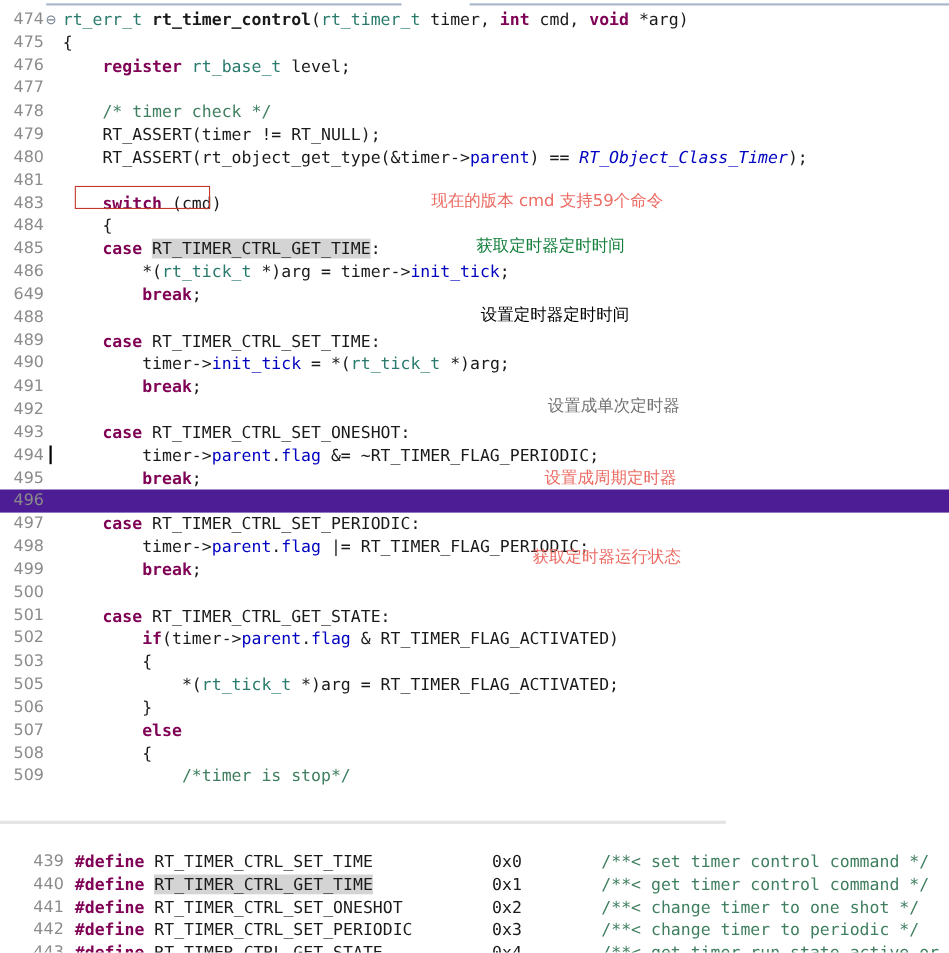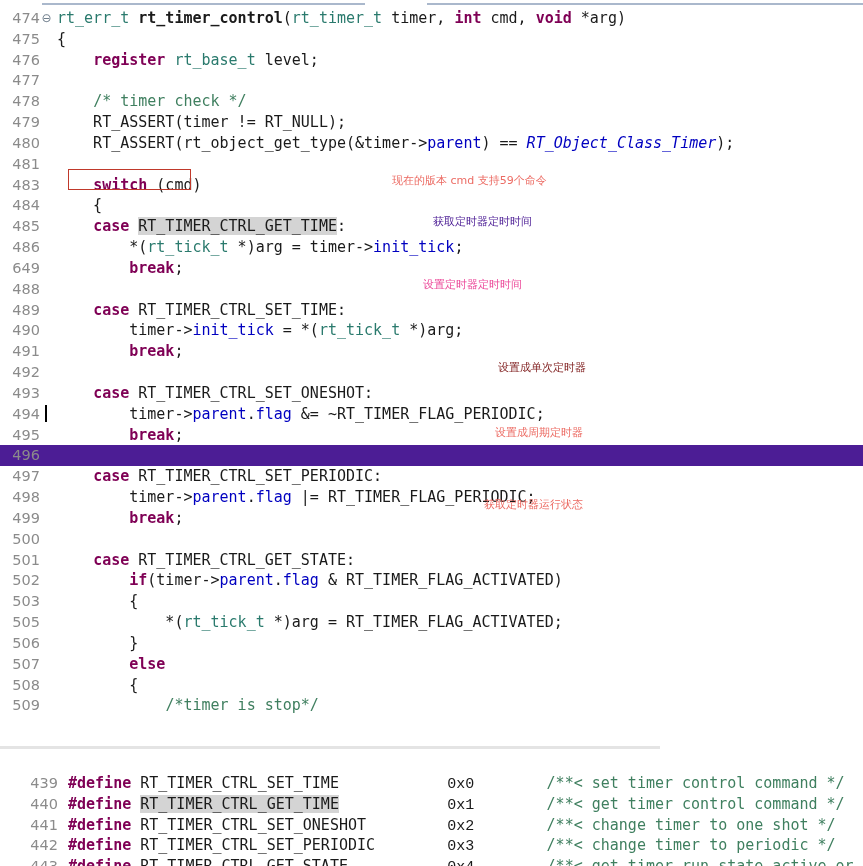--- a/index.html
+++ b/index.html
@@ -92,39 +92,39 @@
   #editor-header .code { padding-left: 10px; }
 
   
   .kw   { color: #7f0055; font-weight: bold; }       
   .typ  { color: #2a7a6d; }                           
   .fn   { color: #1a1a1a; font-weight: bold; }        
   .cmt  { color: #3f7f5f; }                           
   .fld  { color: #0000c0; }                           
   .sfld { color: #0000c0; font-style: italic; }       
   .pln  { color: #1a1a1a; }
-  .num  { color: #1a1a1a; font-family: Liberation Mono, monospace; }
+  .num  { color: #1a1a1a; }
   .occ  { background: #d4d4d4; }                      
   .misspell {
     text-decoration: underline wavy #d98c2b;
     text-decoration-skip-ink: none;
   }
 
   
   .redbox {
     position: absolute;
     border: 1.6px solid #c0392b;
     box-sizing: border-box;
     pointer-events: none;
   }
   .annot {
     position: absolute;
     color: #ec6b63;
     font-family: "DejaVu Sans", sans-serif;
-    font-size: 11px;
+    font-size: 15px;
     white-space: nowrap;
   }
 
   .caret {
     position: absolute;
     width: 1.5px;
     background: #000000;
   }
 </style>
 </head>
@@ -170,23 +170,23 @@
         <div class="line"><span class="ln">507</span><span class="foldmark"></span><span class="code"><span class="pln">        </span><span class="kw">else</span></span></div>
         <div class="line"><span class="ln">508</span><span class="foldmark"></span><span class="code"><span class="pln">        {</span></span></div>
         <div class="line"><span class="ln">509</span><span class="foldmark"></span><span class="code"><span class="pln">            </span><span class="cmt">/*timer is stop*/</span></span></div>
       </div>
     <div class="bottom-rule"></div>
   </div>
 
   <div class="redbox" id="switch-box" style="left: 68px; top: 169px; width: 123px; height: 21px; border-color: rgb(192, 57, 43);"></div>
   <div id="annot-layer">
       <div class="annot" style="left: 392px; top: 173px; color: rgb(236, 107, 99);">现在的版本 cmd 支持59个命令</div>
-      <div class="annot" style="left: 433px; top: 214px; color: #4c1d95;">获取定时器定时时间</div>
-      <div class="annot" style="left: 423px; top: 277px; color: #ec4899;">设置定时器定时时间</div>
-      <div class="annot" style="left: 498px; top: 360px; color: #7f1d1d;">设置成单次定时器</div>
+      <div class="annot" style="left: 433px; top: 214px; color: #15803d;">获取定时器定时时间</div>
+      <div class="annot" style="left: 437px; top: 277px; color: #000000;">设置定时器定时时间</div>
+      <div class="annot" style="left: 498px; top: 360px; color: #737373;">设置成单次定时器</div>
       <div class="annot" style="left: 495px; top: 425px; color: rgb(236, 107, 99);">设置成周期定时器</div>
       <div class="annot" style="left: 484px; top: 497px; color: rgb(236, 107, 99);">获取定时器运行状态</div>
     </div>
   <div class="caret" id="text-caret" style="left: 45px; top: 405px; height: 17px;"></div>
 
   <div class="editor" id="editor-header">
     <div class="code-lines" id="header-lines">
         <div class="line"><span class="ln">439</span><span class="code"><span class="kw">#define</span><span class="pln"> RT_TIMER_CTRL_SET_TIME</span><span class="pln">            </span><span class="num">0x0</span><span class="pln">        </span><span class="cmt">/**&lt; set timer control command */</span></span></div>
         <div class="line"><span class="ln">440</span><span class="code"><span class="kw">#define</span><span class="pln"> </span><span class="pln occ">RT_TIMER_CTRL_GET_TIME</span><span class="pln">            </span><span class="num">0x1</span><span class="pln">        </span><span class="cmt">/**&lt; get timer control command */</span></span></div>
         <div class="line"><span class="ln">441</span><span class="code"><span class="kw">#define</span><span class="pln"> RT_TIMER_CTRL_SET_ONESHOT</span><span class="pln">         </span><span class="num">0x2</span><span class="pln">        </span><span class="cmt">/**&lt; change timer to one shot */</span></span></div>

